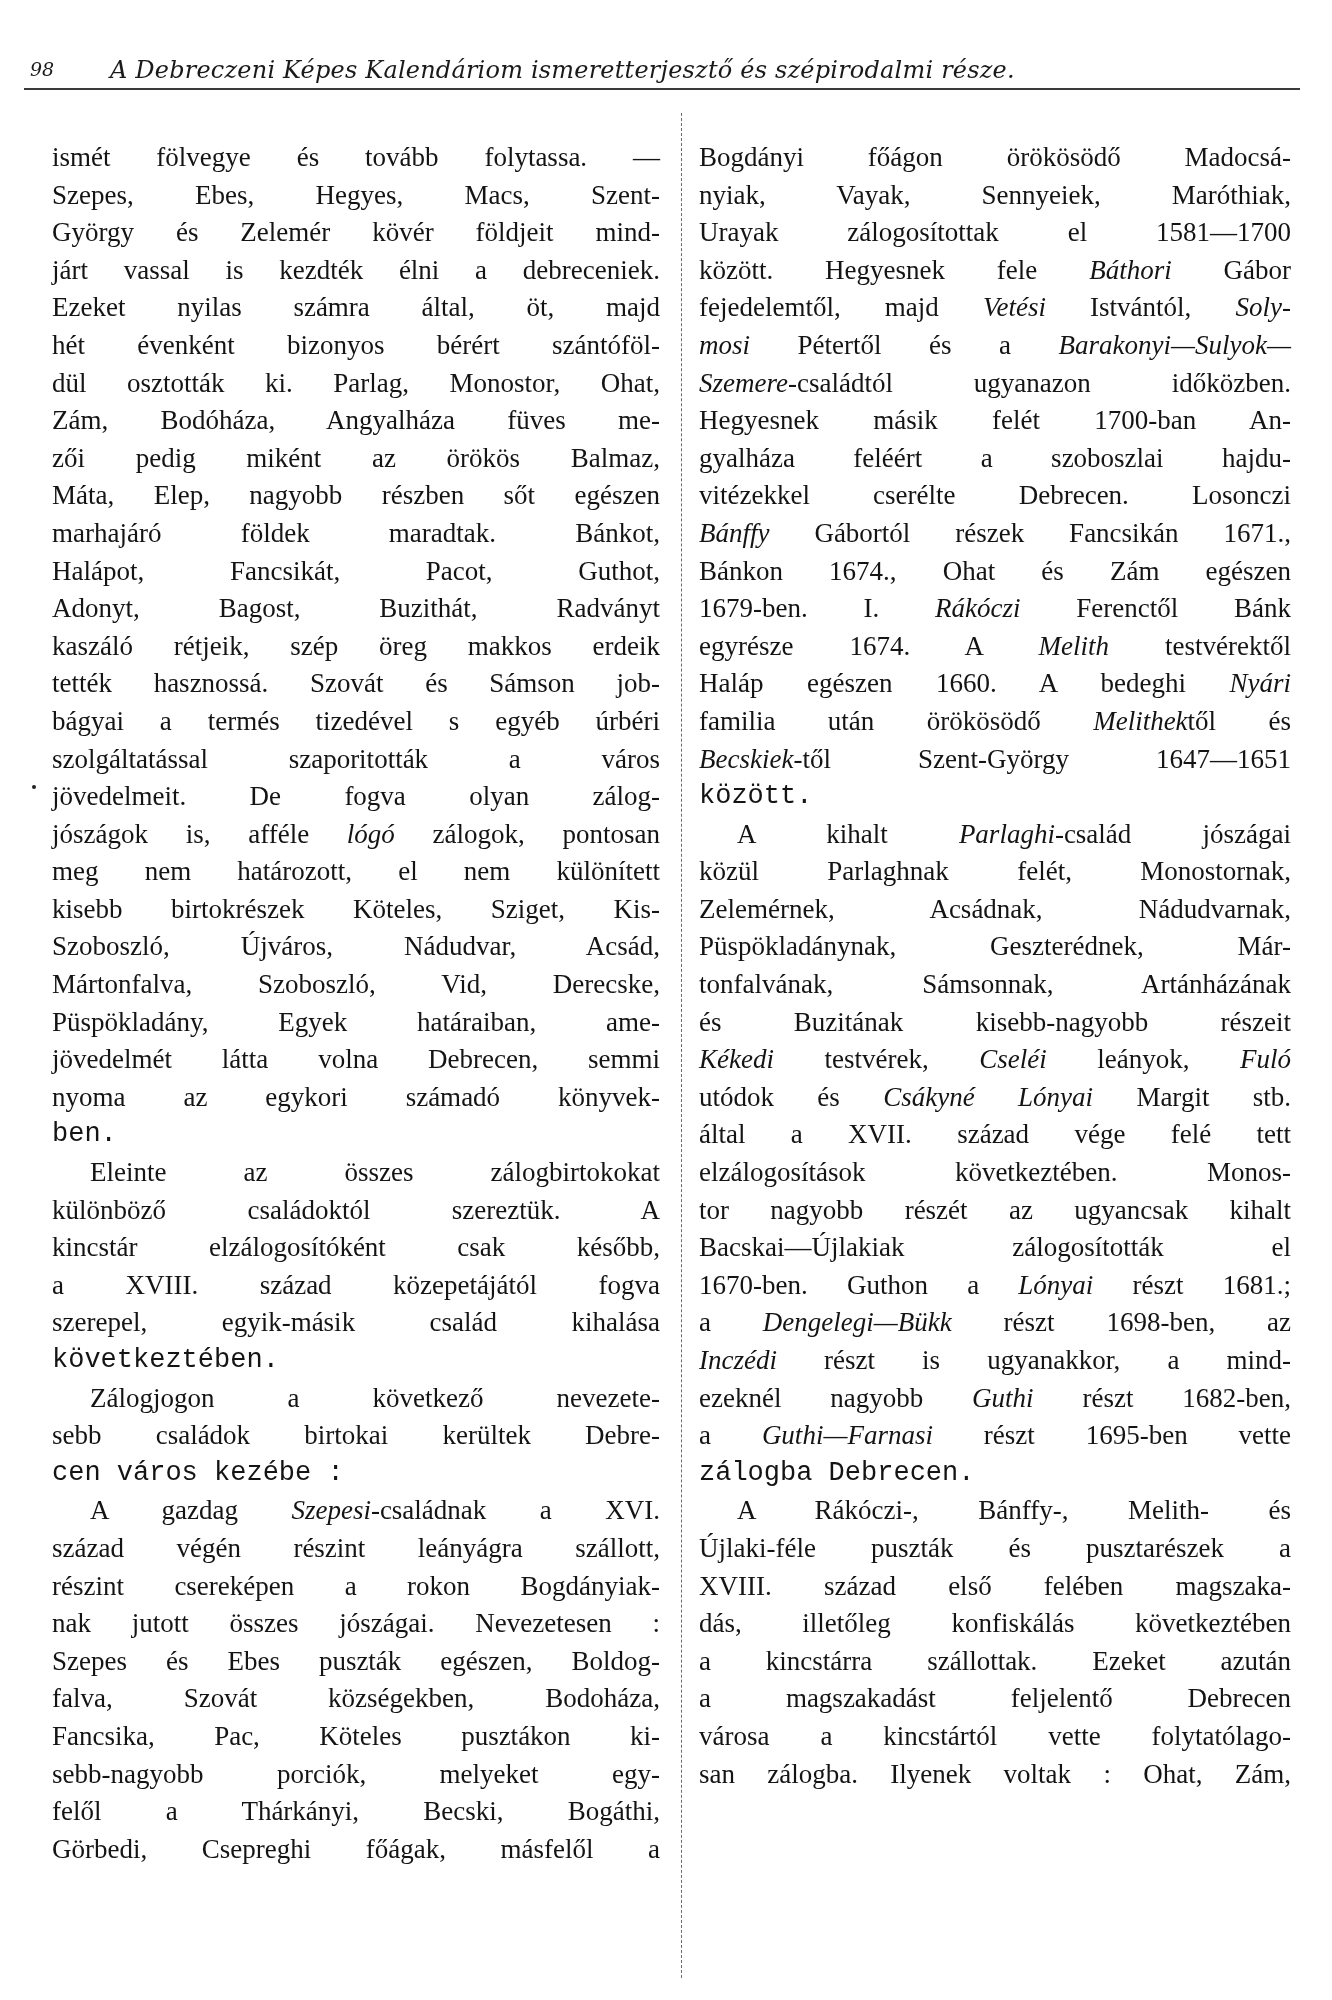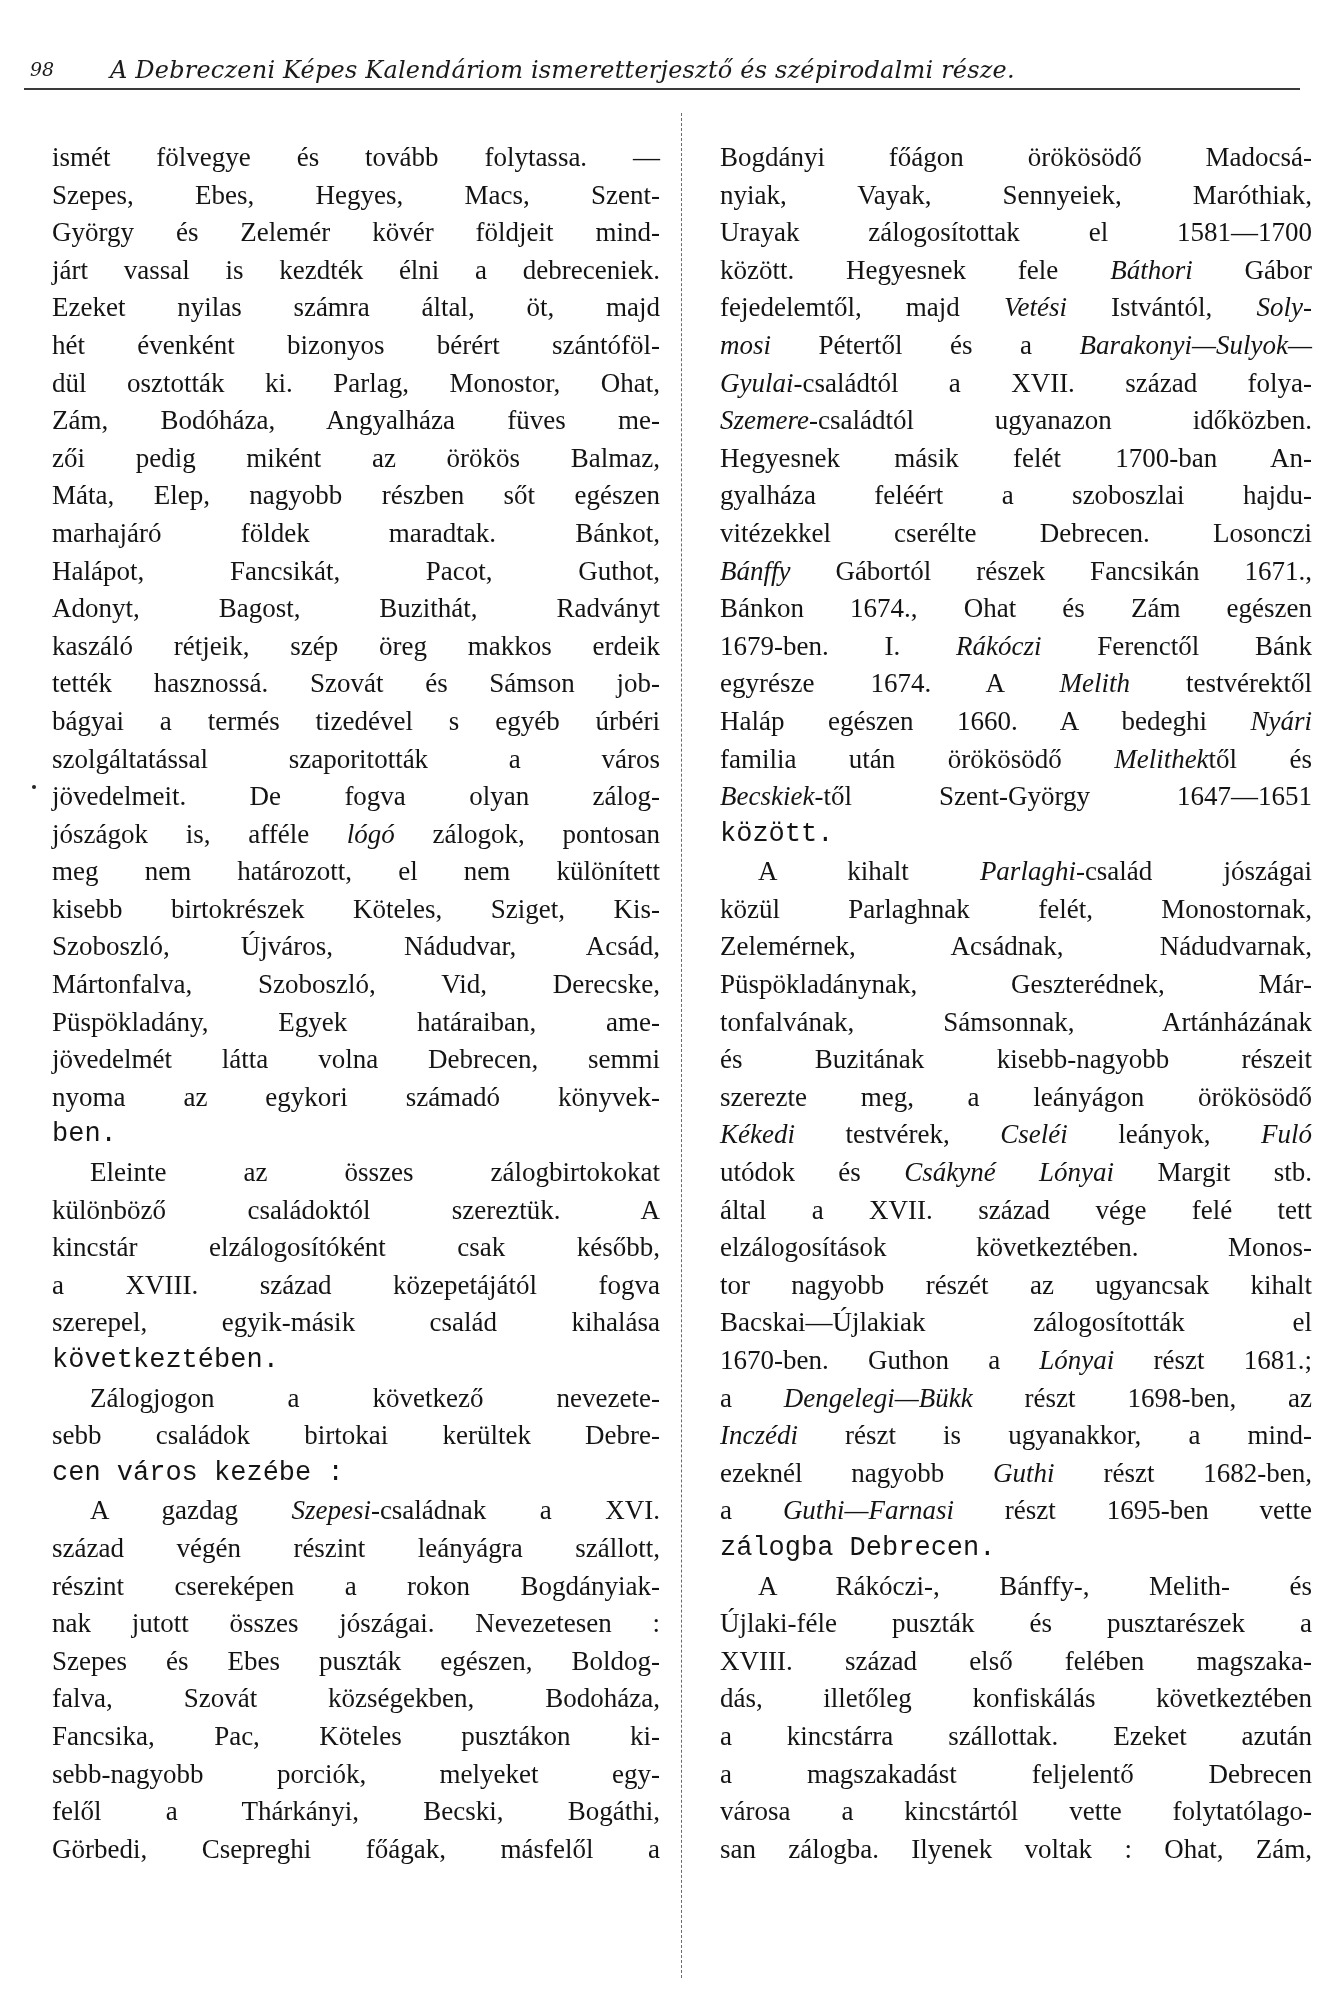--- a/index.html
+++ b/index.html
@@ -21,21 +21,21 @@
   .header-rule {
     position: absolute; left: 24px; top: 88px; width: 1276px; height: 0;
     border-top: 2px solid #3a3a3a;
   }
   .column-divider {
     position: absolute; left: 681px; top: 113px; width: 0; height: 1865px;
     border-left: 1px dashed #6a6a6a;
   }
   .column { position: absolute; top: 139px; }
   .col-left { left: 52px; width: 608px; }
-  .col-right { left: 699px; width: 592px; margin-left: 21px; }
+  .col-right { left: 699px; width: 592px; }
   .line {
     display: block; height: 37.6px; line-height: 37.6px; font-size: 27px;
     text-align: justify; text-align-last: justify; white-space: nowrap; overflow: visible;
   }
   .line.last { text-align-last: left; font-family: Liberation Mono, monospace; }
   .line.indent { padding-left: 38px; }
   .line span { white-space: pre; }
   .it { font-style: italic; }
   .stray-mark {
     position: absolute; left: 32px; top: 785px; width: 4px; height: 4px;
@@ -101,40 +101,38 @@
     <div class="line"><span>felől a Thárkányi, Becski, Bogáthi,</span></div>
     <div class="line"><span>Görbedi, Csepreghi főágak, másfelől a</span></div>
   </div>
 <div class="column col-right" id="col-right">
     <div class="line"><span>Bogdányi főágon örökösödő Madocsá-</span></div>
     <div class="line"><span>nyiak, Vayak, Sennyeiek, Maróthiak,</span></div>
     <div class="line"><span>Urayak zálogosítottak el 1581—1700</span></div>
     <div class="line"><span>között. Hegyesnek fele </span><span class="it">Báthori</span><span> Gábor</span></div>
     <div class="line"><span>fejedelemtől, majd </span><span class="it">Vetési</span><span> Istvántól, </span><span class="it">Soly-</span></div>
     <div class="line"><span class="it">mosi</span><span> Pétertől és a </span><span class="it">Barakonyi—Sulyok—</span></div>
-    <div class="line"><span class="it">Gyulai</span><span>-családtól a XVII. század folya-</span></div>
     <div class="line"><span class="it">Szemere</span><span>-családtól ugyanazon időközben.</span></div>
     <div class="line"><span>Hegyesnek másik felét 1700-ban An-</span></div>
     <div class="line"><span>gyalháza feléért a szoboszlai hajdu-</span></div>
     <div class="line"><span>vitézekkel cserélte Debrecen. Losonczi</span></div>
     <div class="line"><span class="it">Bánffy</span><span> Gábortól részek Fancsikán 1671.,</span></div>
     <div class="line"><span>Bánkon 1674., Ohat és Zám egészen</span></div>
     <div class="line"><span>1679-ben. I. </span><span class="it">Rákóczi</span><span> Ferenctől Bánk</span></div>
     <div class="line"><span>egyrésze 1674. A </span><span class="it">Melith</span><span> testvérektől</span></div>
     <div class="line"><span>Haláp egészen 1660. A bedeghi </span><span class="it">Nyári</span></div>
     <div class="line"><span>familia után örökösödő </span><span class="it">Melithek</span><span>től és</span></div>
     <div class="line"><span class="it">Becskiek</span><span>-től Szent-György 1647—1651</span></div>
     <div class="line last"><span>között.</span></div>
     <div class="line indent"><span>A kihalt </span><span class="it">Parlaghi</span><span>-család jószágai</span></div>
     <div class="line"><span>közül Parlaghnak felét, Monostornak,</span></div>
     <div class="line"><span>Zelemérnek, Acsádnak, Nádudvarnak,</span></div>
     <div class="line"><span>Püspökladánynak, Geszterédnek, Már-</span></div>
     <div class="line"><span>tonfalvának, Sámsonnak, Artánházának</span></div>
     <div class="line"><span>és Buzitának kisebb-nagyobb részeit</span></div>
-    <div class="line"><span>szerezte meg, a leányágon örökösödő</span></div>
     <div class="line"><span class="it">Kékedi</span><span> testvérek, </span><span class="it">Cseléi</span><span> leányok, </span><span class="it">Fuló</span></div>
     <div class="line"><span>utódok és </span><span class="it">Csákyné Lónyai</span><span> Margit stb.</span></div>
     <div class="line"><span>által a XVII. század vége felé tett</span></div>
     <div class="line"><span>elzálogosítások következtében. Monos-</span></div>
     <div class="line"><span>tor nagyobb részét az ugyancsak kihalt</span></div>
     <div class="line"><span>Bacskai—Újlakiak zálogosították el</span></div>
     <div class="line"><span>1670-ben. Guthon a </span><span class="it">Lónyai</span><span> részt 1681.;</span></div>
     <div class="line"><span>a </span><span class="it">Dengelegi—Bükk</span><span> részt 1698-ben, az</span></div>
     <div class="line"><span class="it">Inczédi</span><span> részt is ugyanakkor, a mind-</span></div>
     <div class="line"><span>ezeknél nagyobb </span><span class="it">Guthi</span><span> részt 1682-ben,</span></div>

